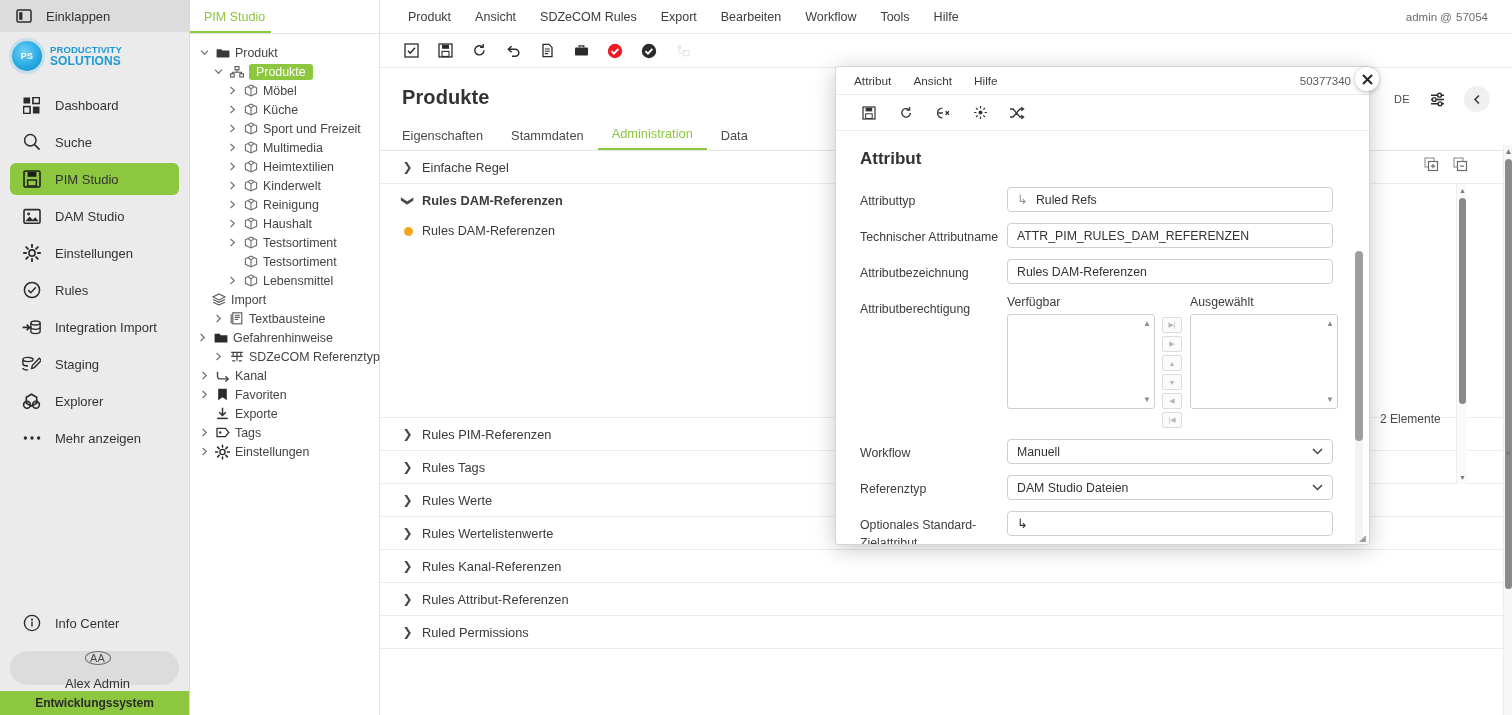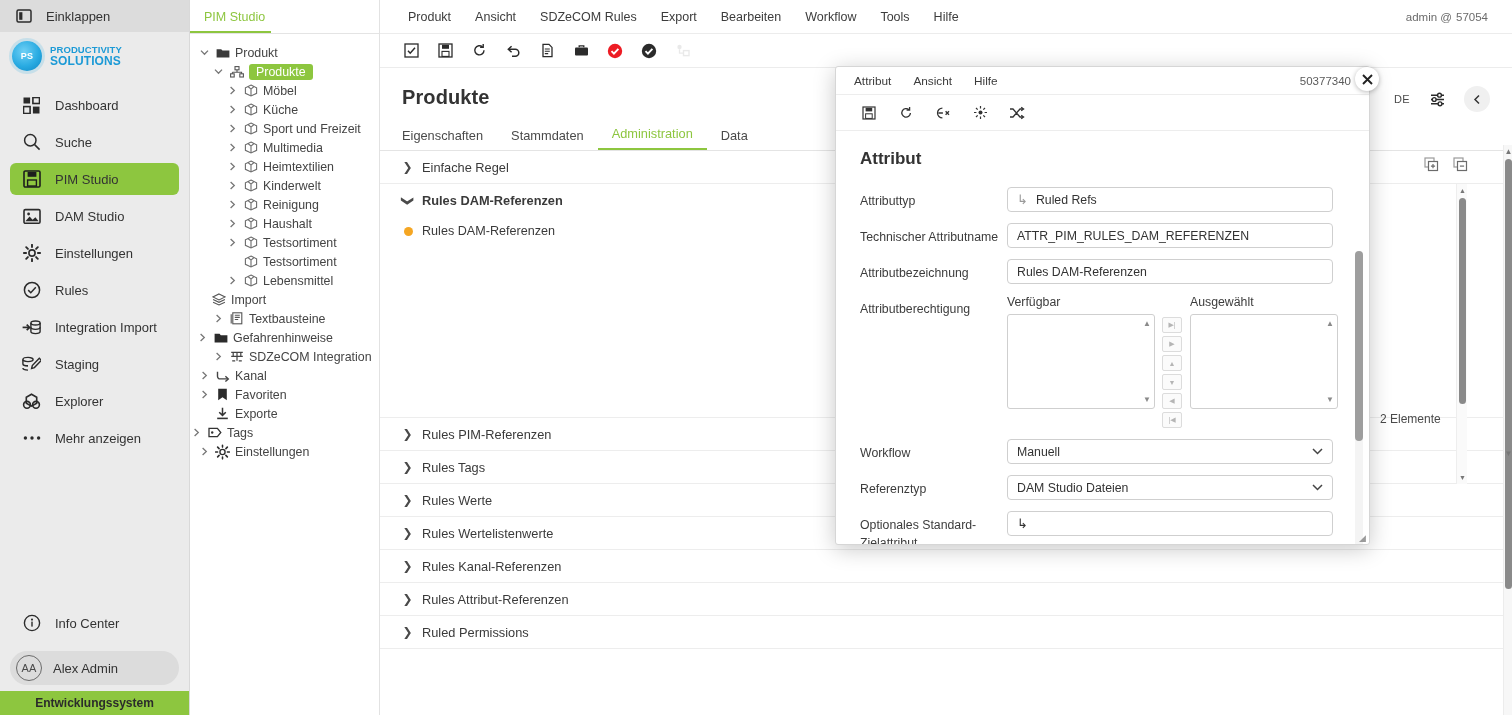--- a/index.html
+++ b/index.html
@@ -37,21 +37,21 @@
   .nav-item {
     height: 32px; margin: 5px 10px; border-radius: 6px;
     display: flex; align-items: center; gap: 14px; padding-left: 12px;
     cursor: pointer; color: #333; font-size: 13px;
   }
   .nav-item.active { background: #8dc63f; }
   .nav-ico { width: 19px; height: 19px; display: flex; align-items: center; justify-content: center; flex: 0 0 19px; }
   .nav-gap { height: 40px; }
   .user-row {
     height: 34px; margin: 4px 10px 6px; border-radius: 17px; background: #dcdcdc;
-    display: flex; align-items: center; gap: 11px; padding-left: 6px; cursor: pointer;
+    display: flex; align-items: center; gap: 11px; padding-left: 6px; cursor: pointer; flex-direction: column;
   }
   .avatar {
     width: 26px; height: 26px; border-radius: 50%; border: 1.4px solid #6b6b6b;
     display: flex; align-items: center; justify-content: center;
     font-size: 11px; color: #4a4a4a; letter-spacing: .2px;
   }
   .env-banner {
     height: 24px; background: #8dc63f; display: flex; align-items: center;
     justify-content: center; font-size: 12px; font-weight: bold; color: #2b2b2b;
   }
@@ -561,21 +561,21 @@
           <span class="tw">
             <svg width="9" height="9" viewBox="0 0 9 9">
               <path d="M2.6 1L6.3 4.5 2.6 8" fill="none" stroke="#777" stroke-width="1.3"></path>
             </svg>
           </span>
           <span class="ti">
             <svg width="14" height="13" viewBox="0 0 14 13">
               <path d="M1.2 2.4h11.6M3.2 2.4v4M10.8 2.4v4M7 2.4v8.4M1.2 6.4h11.6M2.2 10.8h3M8.8 10.8h3" stroke="#444" stroke-width="1.2"></path>
             </svg>
           </span>
-          <span class="tlabel">SDZeCOM Integration</span>
+          <span class="tlabel">SDZeCOM Referenztyp</span>
         </div>
         <div class="tnode" style="padding-left: 8px;">
           <span class="tw">
             <svg width="9" height="9" viewBox="0 0 9 9">
               <path d="M2.6 1L6.3 4.5 2.6 8" fill="none" stroke="#777" stroke-width="1.3"></path>
             </svg>
           </span>
           <span class="ti">
             <svg width="14" height="12" viewBox="0 0 14 12">
               <path d="M1.5 1.8v4.5a2.6 2.6 0 0 0 2.6 2.6h7.4" fill="none" stroke="#444" stroke-width="1.4"></path>
@@ -600,21 +600,21 @@
         <div class="tnode" style="padding-left: 8px;">
           <span class="tw"></span>
           <span class="ti">
             <svg width="13" height="13" viewBox="0 0 13 13">
               <path d="M6.5 0.8v7.2M3.2 5.2l3.3 3.2 3.3-3.2" fill="none" stroke="#333" stroke-width="1.5"></path>
               <path d="M1.2 11.4h10.6" stroke="#333" stroke-width="1.6"></path>
             </svg>
           </span>
           <span class="tlabel">Exporte</span>
         </div>
-        <div class="tnode" style="padding-left: 0;">
+        <div class="tnode" style="padding-left: 8px;">
           <span class="tw">
             <svg width="9" height="9" viewBox="0 0 9 9">
               <path d="M2.6 1L6.3 4.5 2.6 8" fill="none" stroke="#777" stroke-width="1.3"></path>
             </svg>
           </span>
           <span class="ti">
             <svg width="14" height="11" viewBox="0 0 14 11">
               <path d="M1 1.3h8.4l3.4 4.2-3.4 4.2H1z" fill="none" stroke="#333" stroke-width="1.3"></path>
               <circle cx="4.2" cy="5.5" r="1.2" fill="#333"></circle>
             </svg>

